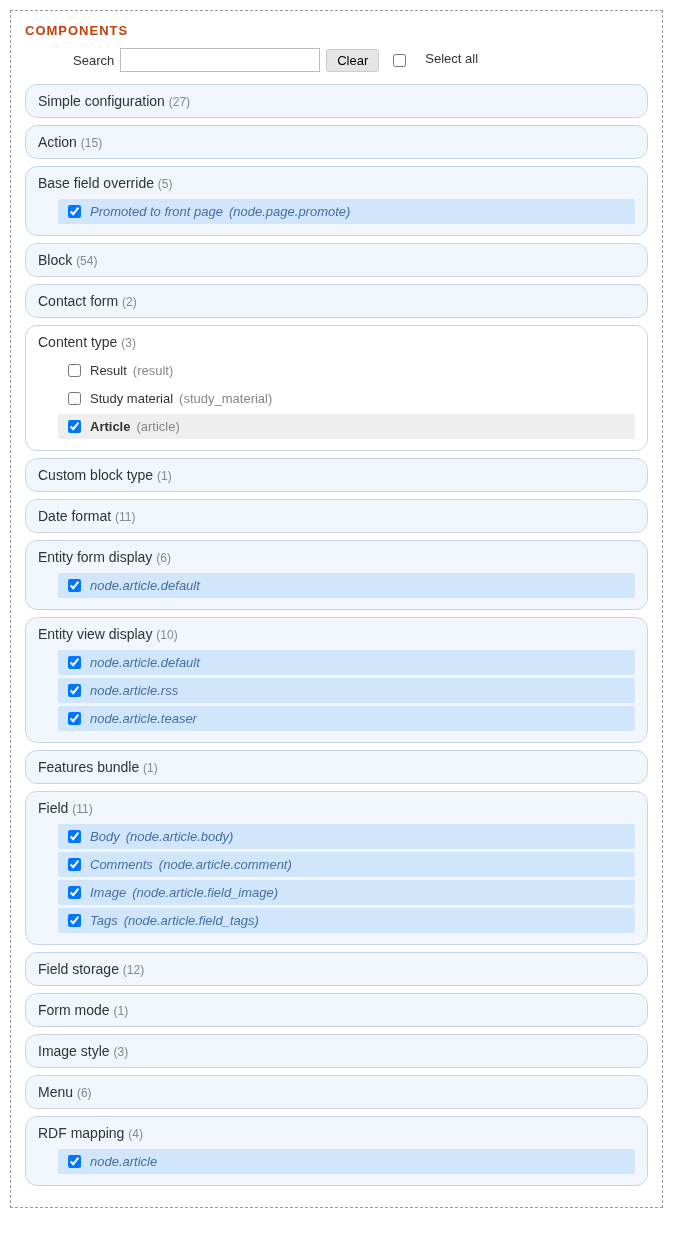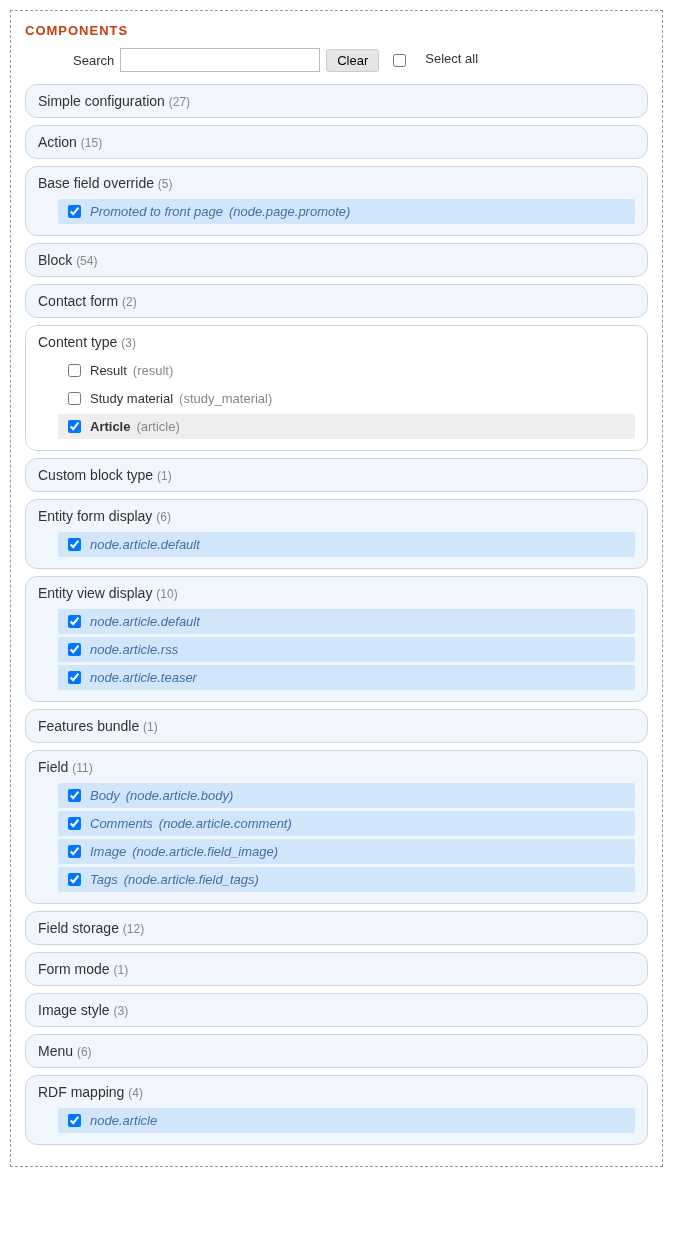--- a/index.html
+++ b/index.html
@@ -164,20 +164,23 @@
             <input type="checkbox" checked="" style="">
             <span class="child-label normal" style="font-weight: 600;">Article</span>
             <span class="machine"> (article)</span>
           </div>
         </div>
       </div>
       <div class="group">
         <div class="group-header"><span>Custom block type</span> <span class="count"> (1)</span></div>
       </div>
       <div class="group">
+        <div class="group-header"><span>Date format</span> <span class="count"> (11)</span></div>
+      </div>
+      <div class="group">
         <div class="group-header"><span>Entity form display</span> <span class="count"> (6)</span></div>
         <div class="children">
           <div class="child-row highlight">
             <input type="checkbox" checked="" style="">
             <span class="child-label">node.article.default</span>
           </div>
         </div>
       </div>
       <div class="group">
         <div class="group-header"><span>Entity view display</span> <span class="count"> (10)</span></div>

